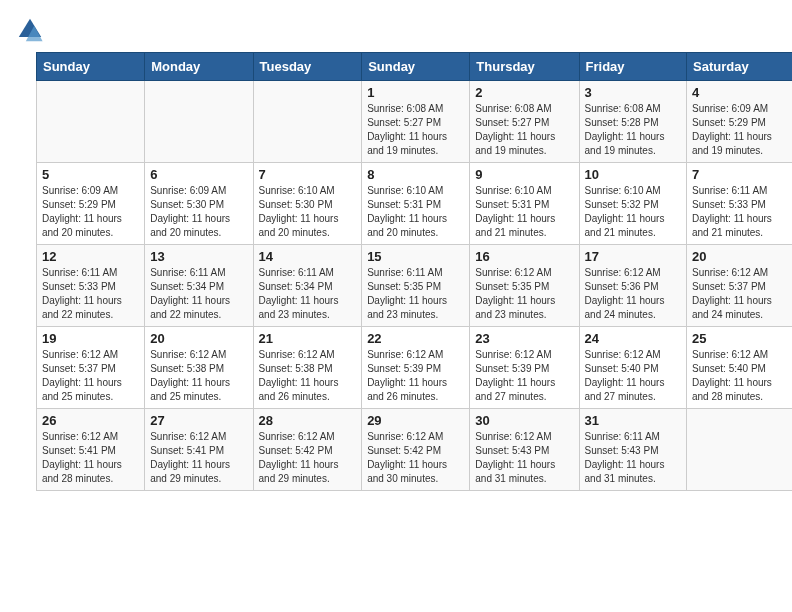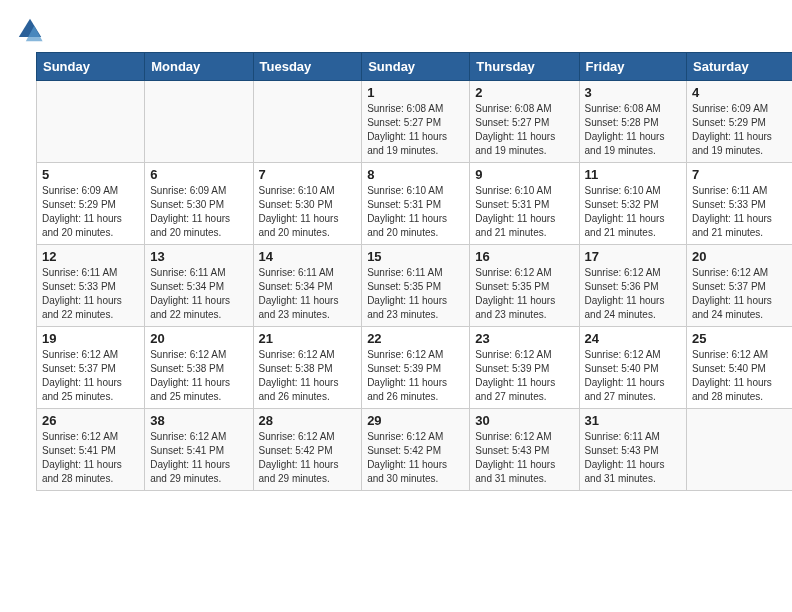--- a/index.html
+++ b/index.html
@@ -180,21 +180,21 @@
 and 20 minutes.</div>
         </td>
         <td>
           <span class="day-num">9</span>
           <div class="day-info" style="white-space: pre-line;">Sunrise: 6:10 AM
 Sunset: 5:31 PM
 Daylight: 11 hours
 and 21 minutes.</div>
         </td>
         <td>
-          <span class="day-num">11</span>
+          <span class="day-num">10</span>
           <div class="day-info" style="white-space: pre-line;">Sunrise: 6:10 AM
 Sunset: 5:32 PM
 Daylight: 11 hours
 and 21 minutes.</div>
         </td>
         <td>
           <span class="day-num">7</span>
           <div class="day-info" style="white-space: pre-line;">Sunrise: 6:11 AM
 Sunset: 5:33 PM
 Daylight: 11 hours
@@ -305,21 +305,21 @@
       </tr>
       <tr>
         <td>
           <span class="day-num">26</span>
           <div class="day-info" style="white-space: pre-line;">Sunrise: 6:12 AM
 Sunset: 5:41 PM
 Daylight: 11 hours
 and 28 minutes.</div>
         </td>
         <td>
-          <span class="day-num">38</span>
+          <span class="day-num">27</span>
           <div class="day-info" style="white-space: pre-line;">Sunrise: 6:12 AM
 Sunset: 5:41 PM
 Daylight: 11 hours
 and 29 minutes.</div>
         </td>
         <td>
           <span class="day-num">28</span>
           <div class="day-info" style="white-space: pre-line;">Sunrise: 6:12 AM
 Sunset: 5:42 PM
 Daylight: 11 hours

